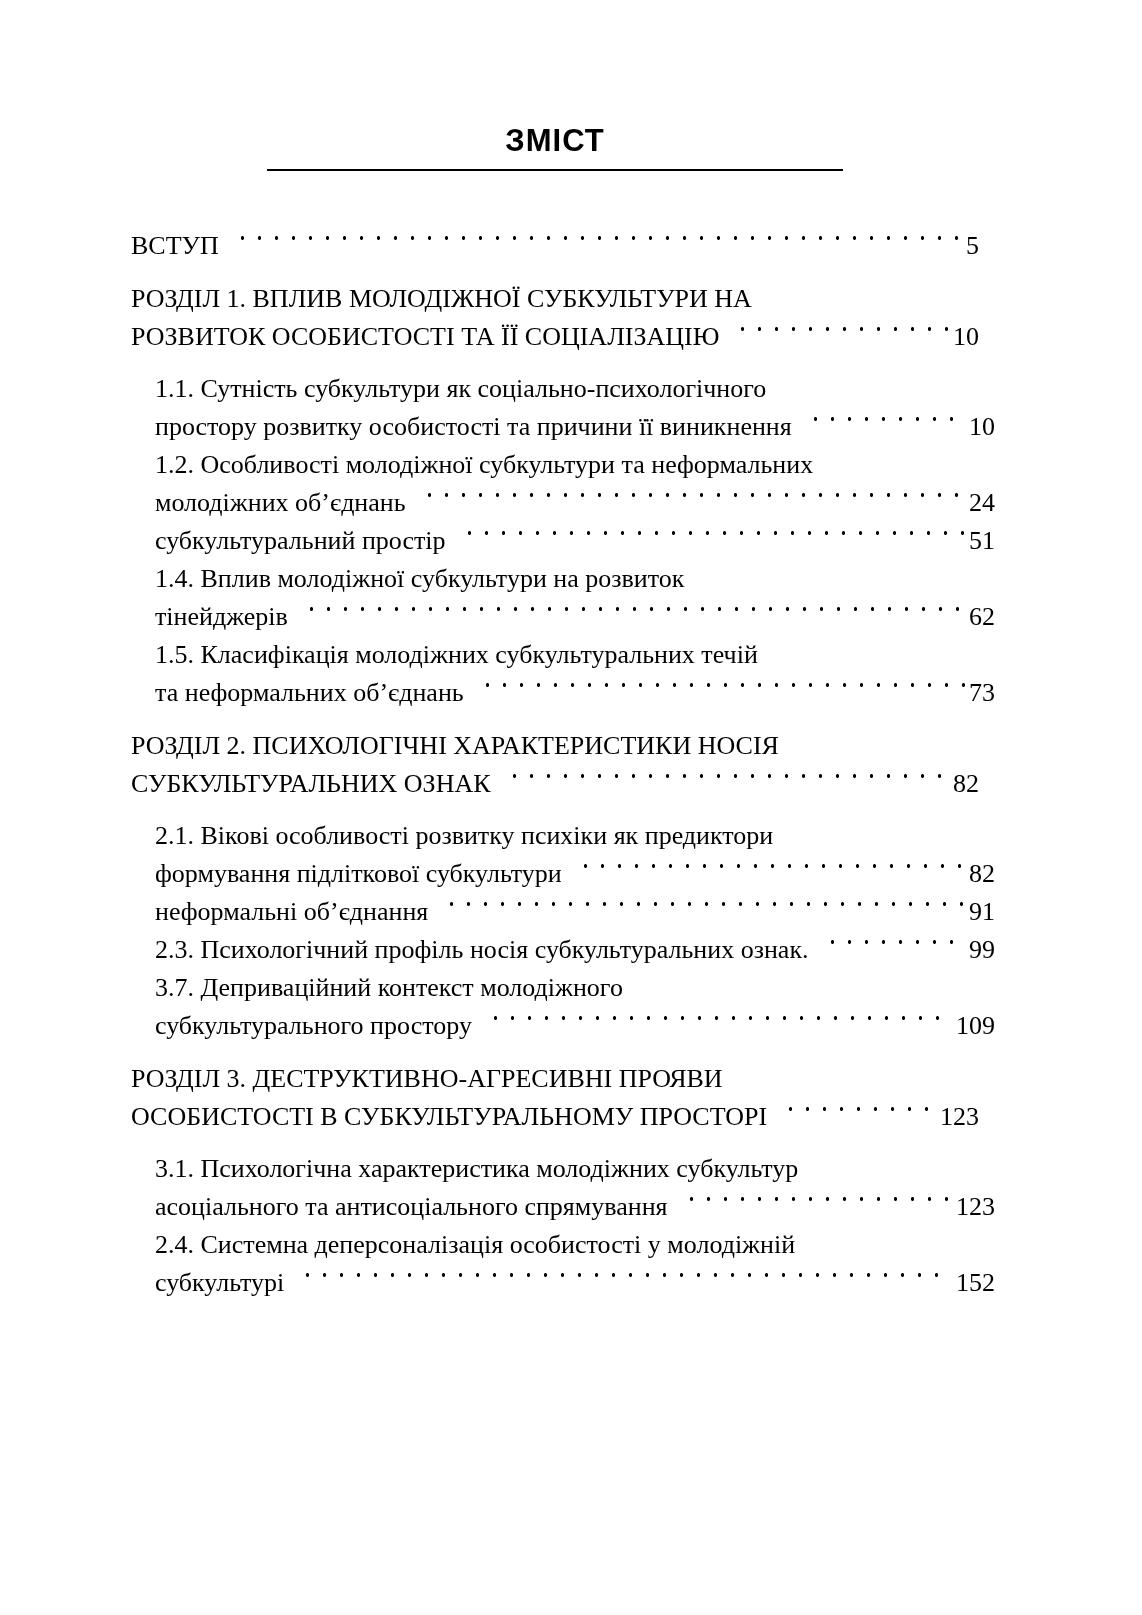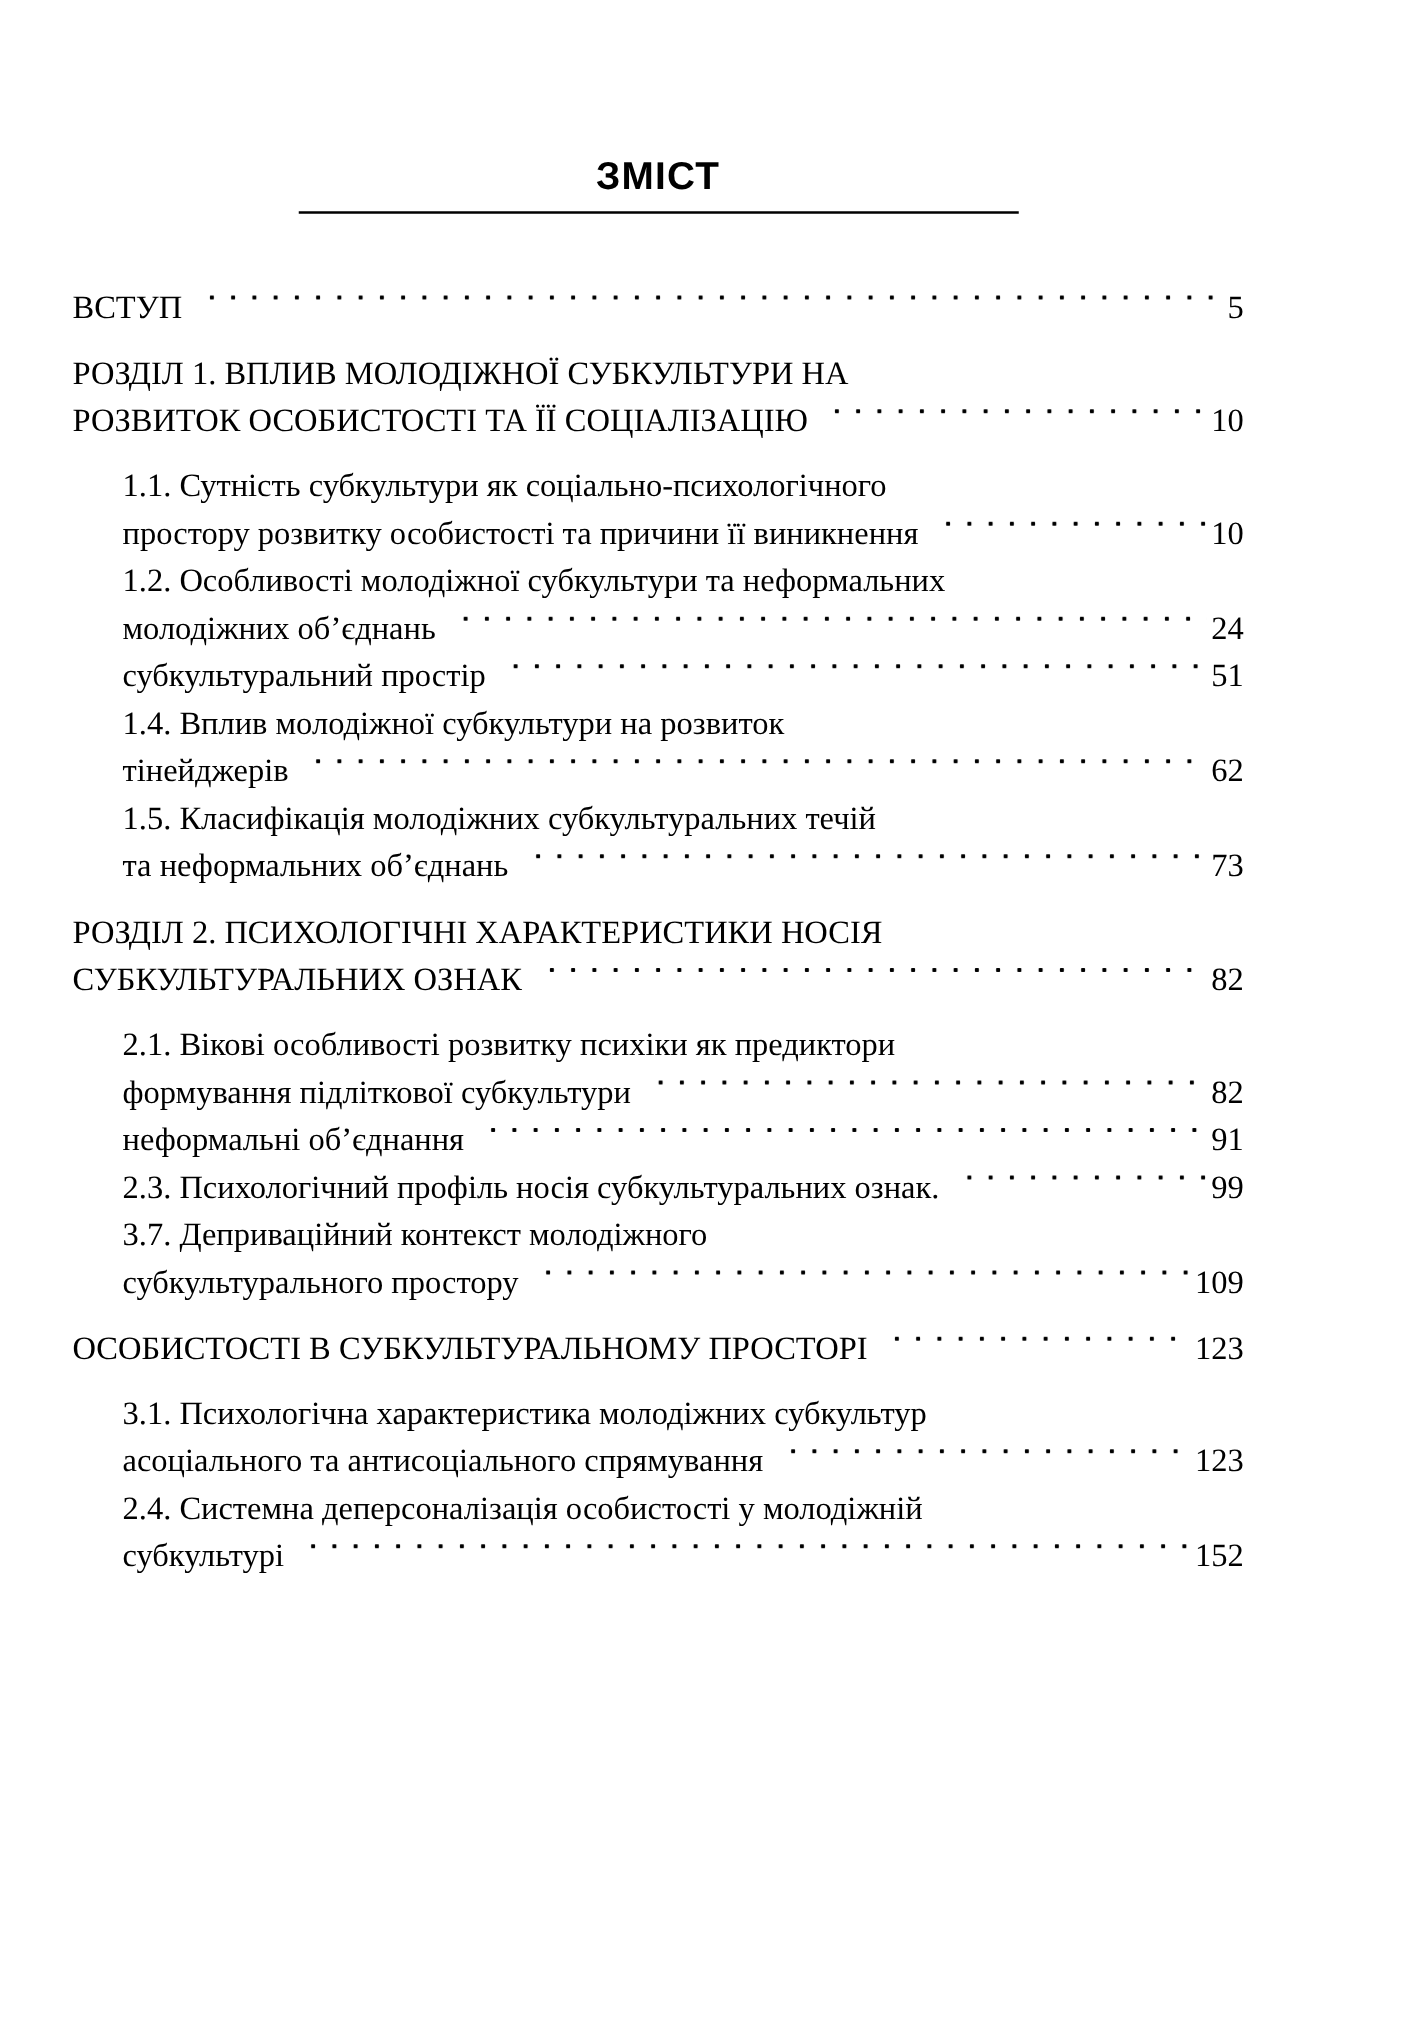--- a/index.html
+++ b/index.html
@@ -11,21 +11,21 @@
     height: 1615px;
     background: #ffffff;
     color: #000000;
     font-family: "Liberation Serif", "DejaVu Serif", serif;
     overflow: hidden;
   }
   .page {
     box-sizing: border-box;
     width: 1142px;
     height: 1615px;
-    padding: 124px 147px 0 58px;
+    padding: 124px 147px 0 115px;
   }
   .title-wrap {
     text-align: center;
   }
   .doc-title {
     font-family: "Liberation Sans", "DejaVu Sans", sans-serif;
     font-weight: bold;
     font-size: 31px;
     letter-spacing: 1px;
     line-height: 1.1;
@@ -36,21 +36,21 @@
     height: 2px;
     background: #000000;
     margin: 11px auto 0;
   }
   .toc {
     margin-top: 56px;
     font-size: 26px;
     line-height: 38px;
   }
   .entry.chapter {
-    margin: 15px 0 14px;
+    margin: 15px 16px 14px;
   }
   .entry.section {
     padding-left: 40px;
   }
   .line,
   .line-text {
     white-space: nowrap;
   }
   .last-line {
     display: flex;
@@ -168,20 +168,21 @@
       </div>
       <div class="entry section">
         <div class="line">3.7. Деприваційний контекст молодіжного</div>
         <div class="last-line">
           <span class="line-text">субкультурального простору</span>
           <span class="leader"></span>
           <span class="pagenum">109</span>
         </div>
       </div>
       <div class="entry chapter">
+        <div class="line">РОЗДІЛ 3. ДЕСТРУКТИВНО-АГРЕСИВНІ ПРОЯВИ</div>
         <div class="last-line">
           <span class="line-text">ОСОБИСТОСТІ В СУБКУЛЬТУРАЛЬНОМУ ПРОСТОРІ</span>
           <span class="leader"></span>
           <span class="pagenum">123</span>
         </div>
       </div>
       <div class="entry section">
         <div class="line">3.1. Психологічна характеристика молодіжних субкультур</div>
         <div class="last-line">
           <span class="line-text">асоціального та антисоціального спрямування</span>

